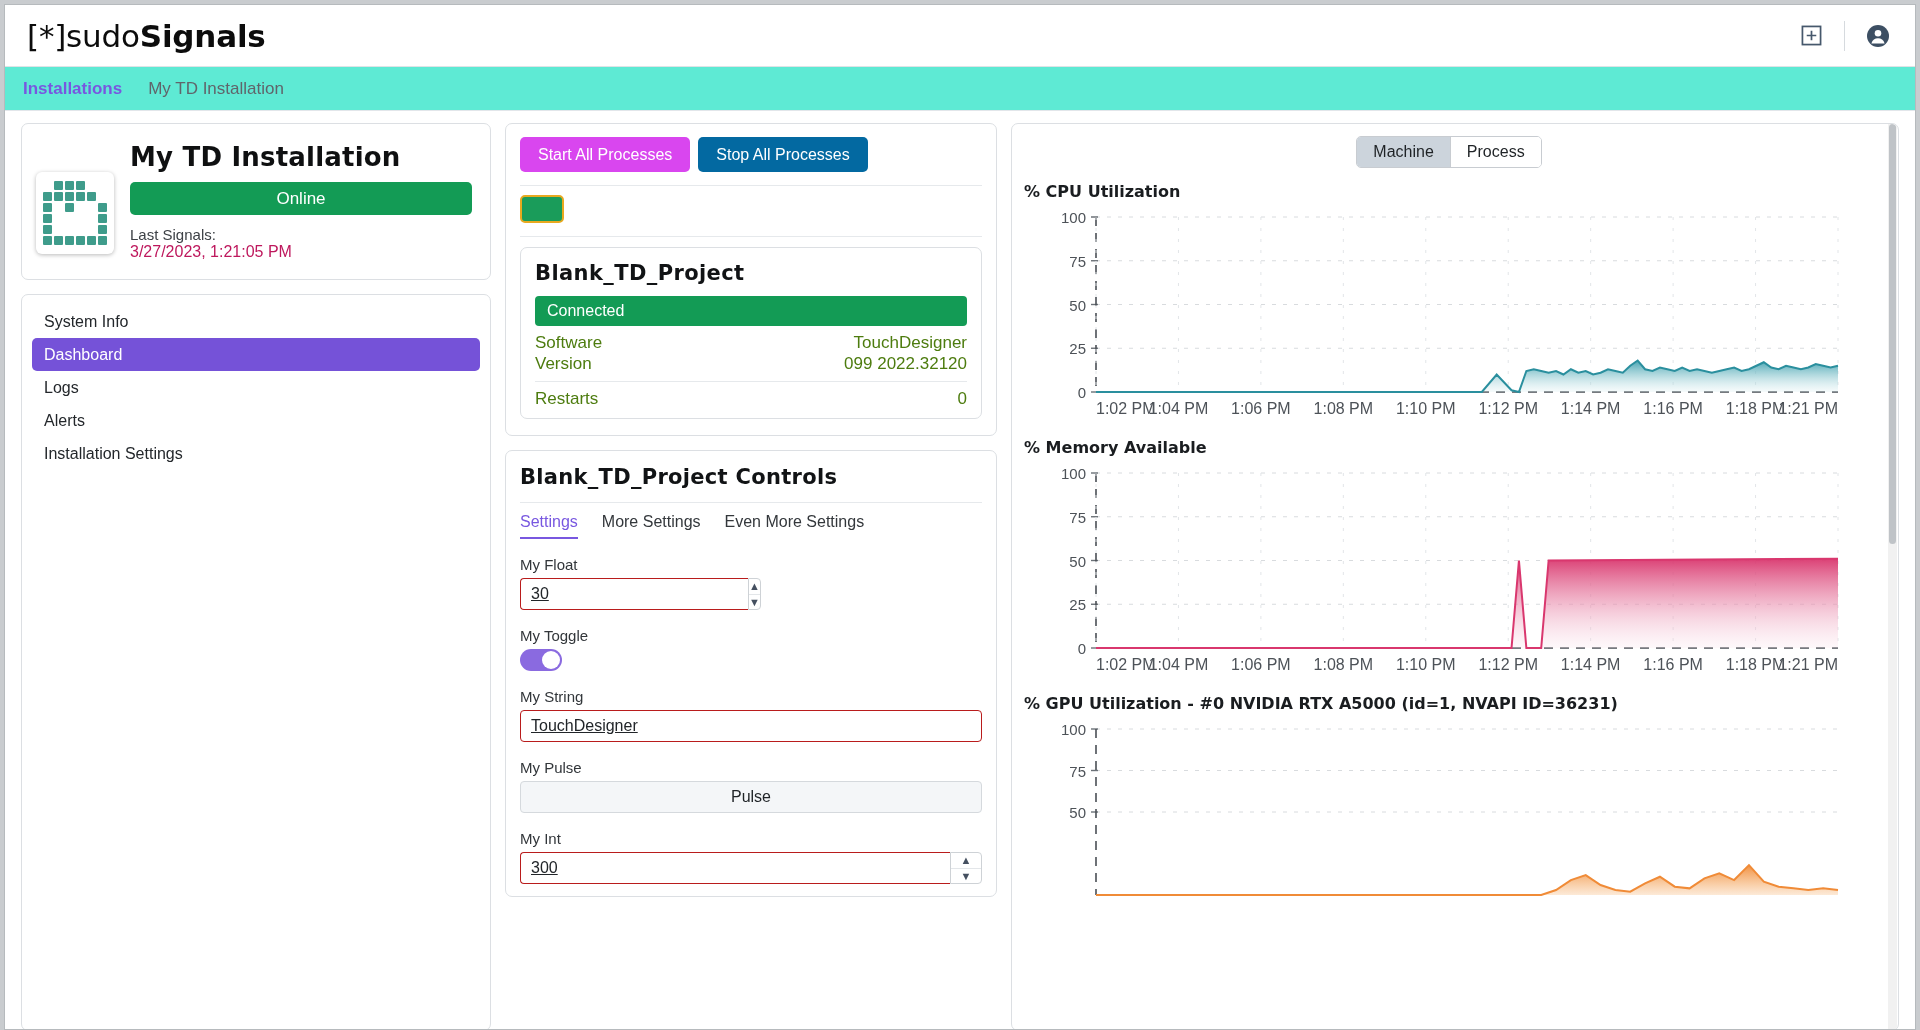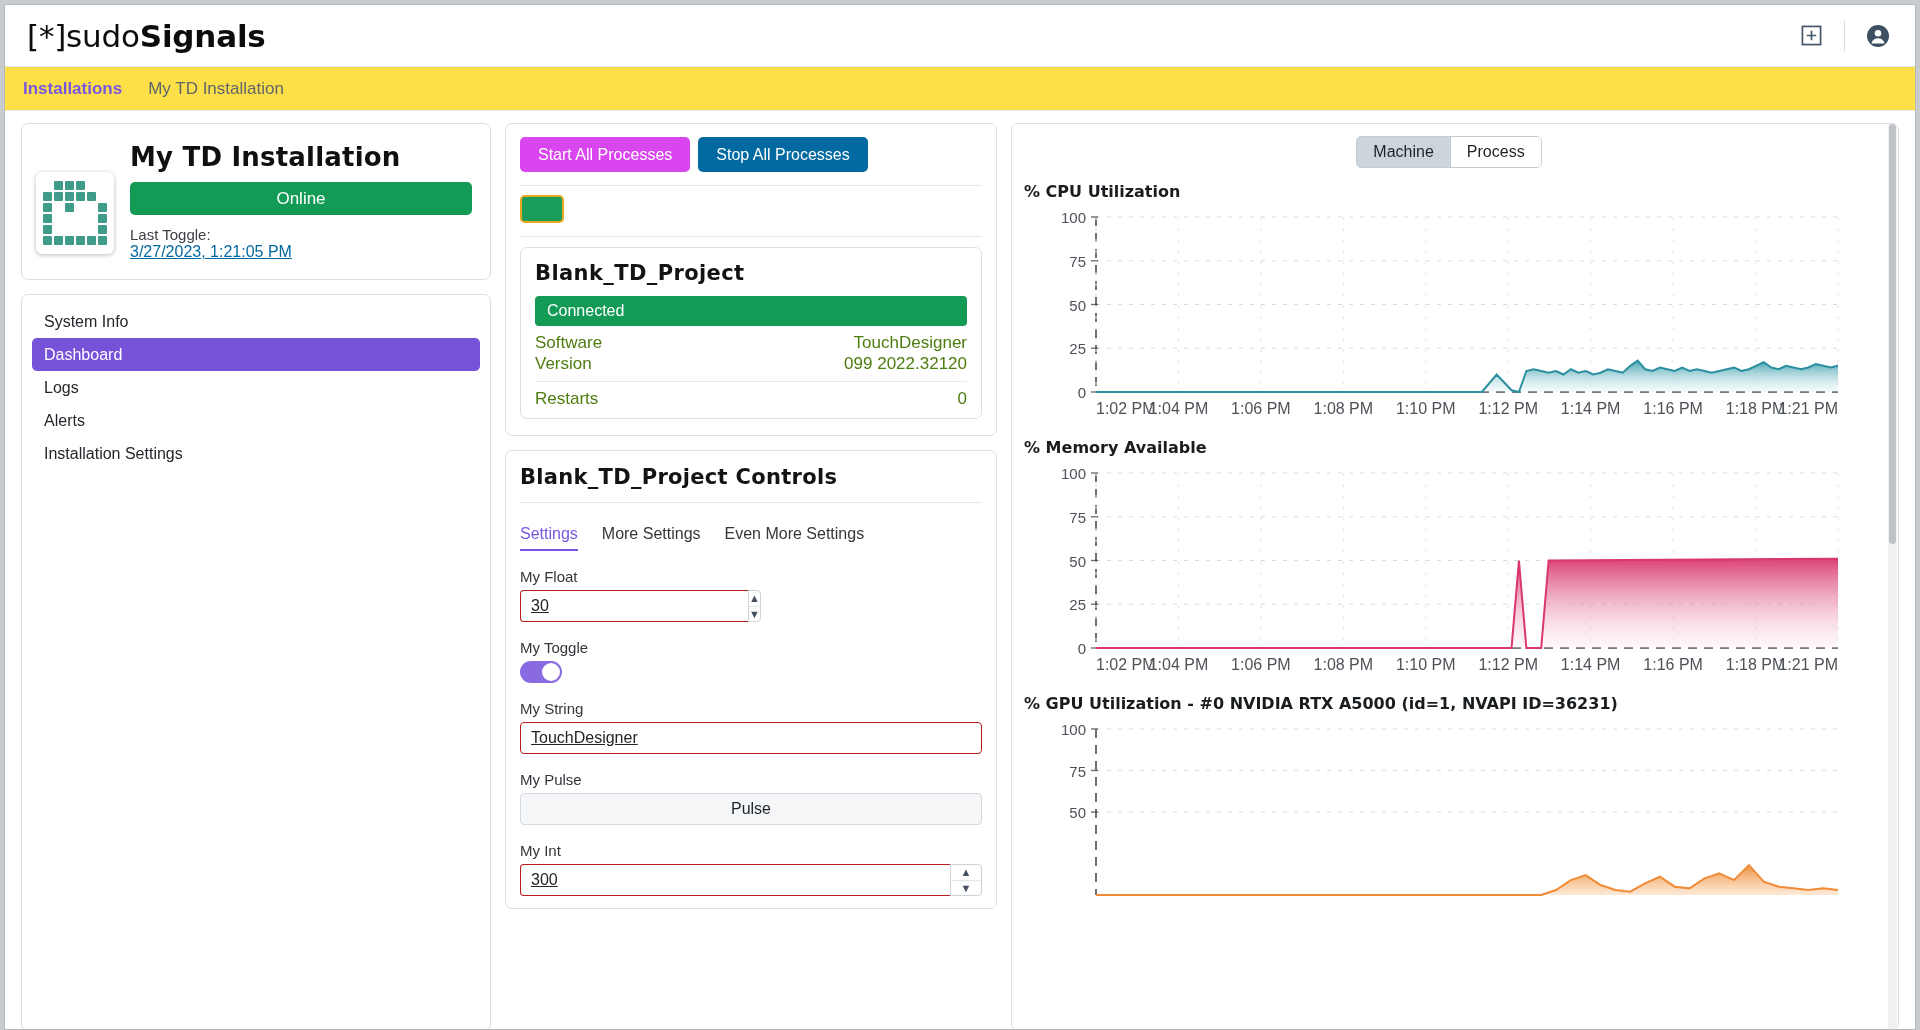--- a/index.html
+++ b/index.html
@@ -31,21 +31,21 @@
     display: flex; align-items: baseline;
   }
   .logo .thin { font-weight: 400; }
   .logo .bold { font-weight: 700; }
   .topbar-right { margin-left: auto; display: flex; align-items: center; gap: 18px; }
   .ic-btn { width: 30px; height: 30px; display: flex; align-items: center; justify-content: center; color: #46586c; }
   .vdiv { width: 1px; height: 30px; background: #d6dade; }
 
   
   .crumbs {
-    height: 44px; background: #fde047;
+    height: 44px; background: #5eead4;
     border-bottom: 1px solid #e2e6ea;
     display: flex; align-items: center; gap: 26px;
     padding: 0 18px; font-size: 17px;
   }
   .crumb-active { color: #7857e0; font-weight: 700; }
   .crumb { color: #60656b; }
 
   
   .cols {
     display: flex; gap: 14px;
@@ -73,21 +73,21 @@
   .qr i { display: block; border-radius: 1px; }
   .qr i.on { background: #3f9c8b; }
   .inst-body { flex: 1 1 auto; padding-top: 4px; }
   .inst-title { font-size: 26px; font-weight: 700; color: #0f1011; font-family: "DejaVu Sans", sans-serif; letter-spacing: .2px; }
   .status-pill {
     margin-top: 10px; height: 33px; border-radius: 5px;
     background: #139b55; color: #fff; font-size: 17px;
     display: flex; align-items: center; justify-content: center;
   }
   .lu-label { margin-top: 11px; font-size: 15px; color: #3d4146; }
-  .lu-value { font-size: 16px; color: #0369a1; text-decoration: underline; }
+  .lu-value { font-size: 16px; color: #be185d; }
 
   
   .nav-card { flex: 1 1 auto; padding: 10px; }
   .nav-item {
     height: 33px; display: flex; align-items: center;
     padding: 0 12px; font-size: 16px; color: #23272b;
     border-radius: 5px; margin-bottom: 0px;
   }
   .nav-item + .nav-item { margin-top: 0; }
   .nav-item.sel { background: #7552d8; color: #fff; }
@@ -116,21 +116,21 @@
     display: flex; align-items: center; padding-left: 12px;
   }
   .kv { display: flex; justify-content: space-between; font-size: 17px; color: #4d7c0f; padding: 7px 0 0 0; }
   .kv .k { line-height: 1.22; }
   .kv .v { text-align: right; line-height: 1.22; }
   .kv-sep { height: 1px; background: #e6e9ec; margin-top: 7px; }
 
   .ctrl-card { margin-top: 14px; padding: 14px 14px 12px 14px; }
   .ctrl-title { font-size: 21px; font-weight: 700; color: #111315; font-family: "DejaVu Sans", sans-serif; letter-spacing: .3px; }
   .tabs { display: flex; gap: 24px; font-size: 16px; margin-top: 10px; }
-  .tab { color: #33373b; padding-bottom: 6px; margin-top: 12px; }
+  .tab { color: #33373b; padding-bottom: 6px; }
   .tab.sel { color: #7857e0; border-bottom: 2px solid #7857e0; }
   .fld-label { font-size: 15px; color: #32363a; margin-top: 17px; margin-bottom: 5px; }
   .inp-wrap { display: flex; }
   .inp {
     flex: 1 1 auto; height: 32px; border: 1px solid #b91c1c; border-radius: 4px;
     font-size: 16px; padding: 0 10px; color: #212529; font-family: inherit;
     background: #fff; outline: none; text-decoration: underline;
   }
   .inp.split { border-top-right-radius: 0; border-bottom-right-radius: 0; border-right: none; }
   .spin {
@@ -245,21 +245,21 @@
               <i class="on"></i>
               <i class="on"></i>
               <i class="on"></i>
               <i class="on"></i>
               <i class="on"></i>
             </div>
         </div>
         <div class="inst-body">
           <div class="inst-title">My TD Installation</div>
           <div class="status-pill">Online</div>
-          <div class="lu-label">Last Toggle:</div>
+          <div class="lu-label">Last Signals:</div>
           <div class="lu-value">3/27/2023, 1:21:05 PM</div>
         </div>
       </div>
 
       <div class="card nav-card">
         <div class="nav-item">
             <span>System Info</span>
           </div>
         <div class="nav-item sel">
             <span>Dashboard</span>

